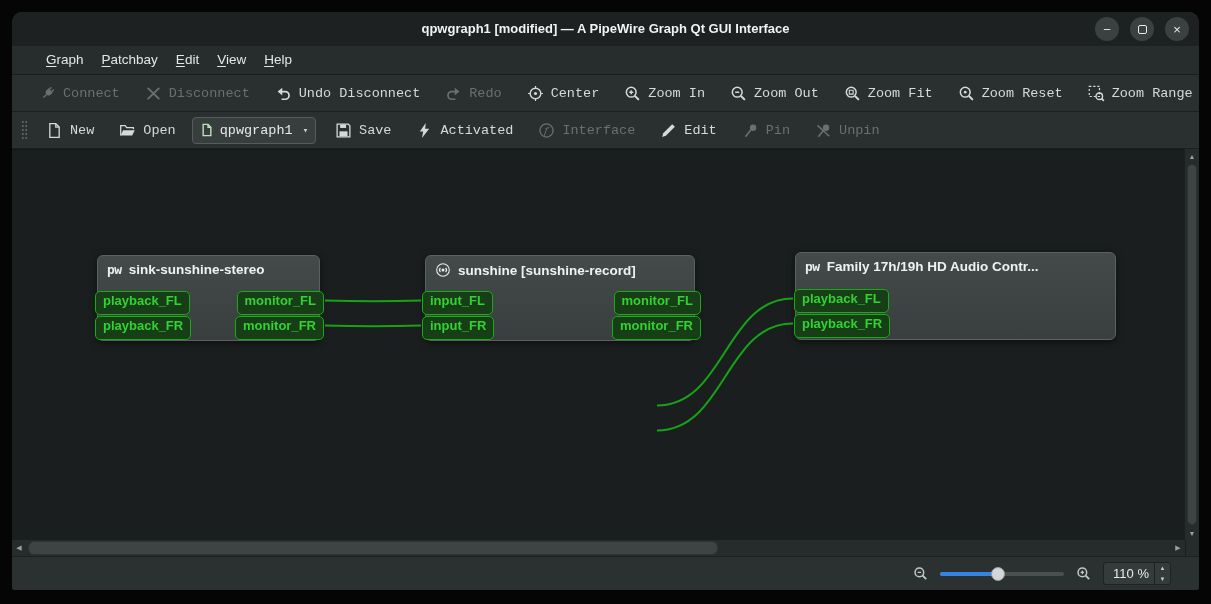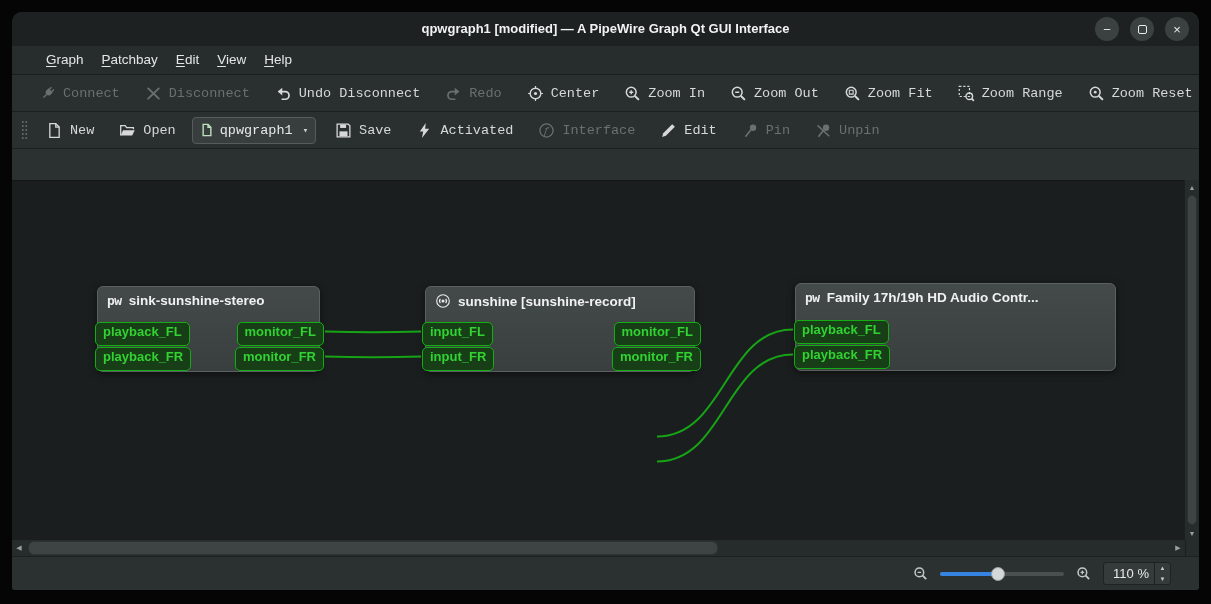--- a/index.html
+++ b/index.html
@@ -49,21 +49,21 @@
   .tbtn.disabled { color:#6a7070; }
   .ticon { width:17px; height:17px; flex:0 0 17px; }
   .ticon * { vector-effect:non-scaling-stroke; }
   .combo {
     display:flex; align-items:center; gap:6px; height:27px; padding:0 7px;
     background:#383e3e; border:1px solid #565c5c; border-radius:4px;
     margin-right:10px; color:#e7e9e9; font-size:13.5px;
   }
   .combo .caret { font-size:9px; color:#cfd3d3; margin-left:4px; }
   
-  .main { flex:1 1 auto; display:flex; min-height:0;margin-top:31px; }
+  .main { flex:1 1 auto; display:flex; min-height:0; }
   .canvas {
     position:relative; flex:1 1 auto; background:#1b1e1e;
     border-top:1px solid #141717; overflow:hidden;
   }
   .node {
     position:absolute; background:linear-gradient(#444949, #393e3e);
     border:1px solid #5b6161; border-radius:6px;
     box-shadow:0 2px 7px rgba(0,0,0,0.5);
   }
   .node-header {
@@ -211,34 +211,34 @@
       <svg class="ticon" viewBox="0 0 16 16" stroke="currentColor" fill="none">
         <circle cx="6.8" cy="6.8" r="4.6" stroke-width="1.5"></circle>
         <path d="M10.3 10.3L14 14" stroke-width="2"></path>
         <rect x="5" y="5" width="3.6" height="3.6" stroke-width="1.1"></rect>
       </svg>
       <span>Zoom Fit</span>
     </div>
 
     <div class="tbtn">
       <svg class="ticon" viewBox="0 0 16 16" stroke="currentColor" fill="none">
+        <circle cx="6.8" cy="6.8" r="4.6" stroke-width="1.5"></circle>
+        <path d="M10.3 10.3L14 14" stroke-width="2"></path>
+        <circle cx="6.8" cy="6.8" r="1.3" fill="currentColor" stroke="none"></circle>
+      </svg>
+      <span>Zoom Reset</span>
+    </div>
+
+    <div class="tbtn">
+      <svg class="ticon" viewBox="0 0 16 16" stroke="currentColor" fill="none">
         <rect x="1.2" y="1.2" width="9.6" height="9.6" stroke-dasharray="2.2 1.8" stroke-width="1.2"></rect>
         <circle cx="10.6" cy="10.6" r="3.1" stroke-width="1.4"></circle>
         <path d="M12.9 12.9l2 2" stroke-width="1.8"></path>
       </svg>
       <span>Zoom Range</span>
-    </div>
-
-    <div class="tbtn">
-      <svg class="ticon" viewBox="0 0 16 16" stroke="currentColor" fill="none">
-        <circle cx="6.8" cy="6.8" r="4.6" stroke-width="1.5"></circle>
-        <path d="M10.3 10.3L14 14" stroke-width="2"></path>
-        <circle cx="6.8" cy="6.8" r="1.3" fill="currentColor" stroke="none"></circle>
-      </svg>
-      <span>Zoom Reset</span>
     </div>
   </div>
 
   <div class="toolbar">
     <div class="handle"></div>
 
     <div class="tbtn">
       <svg class="ticon" viewBox="0 0 16 16" stroke="currentColor" fill="none" stroke-width="1.3">
         <path d="M3.6 1.6h5.6l3.2 3.2v9.6H3.6z"></path>
         <path d="M9.2 1.6v3.2h3.2"></path>

